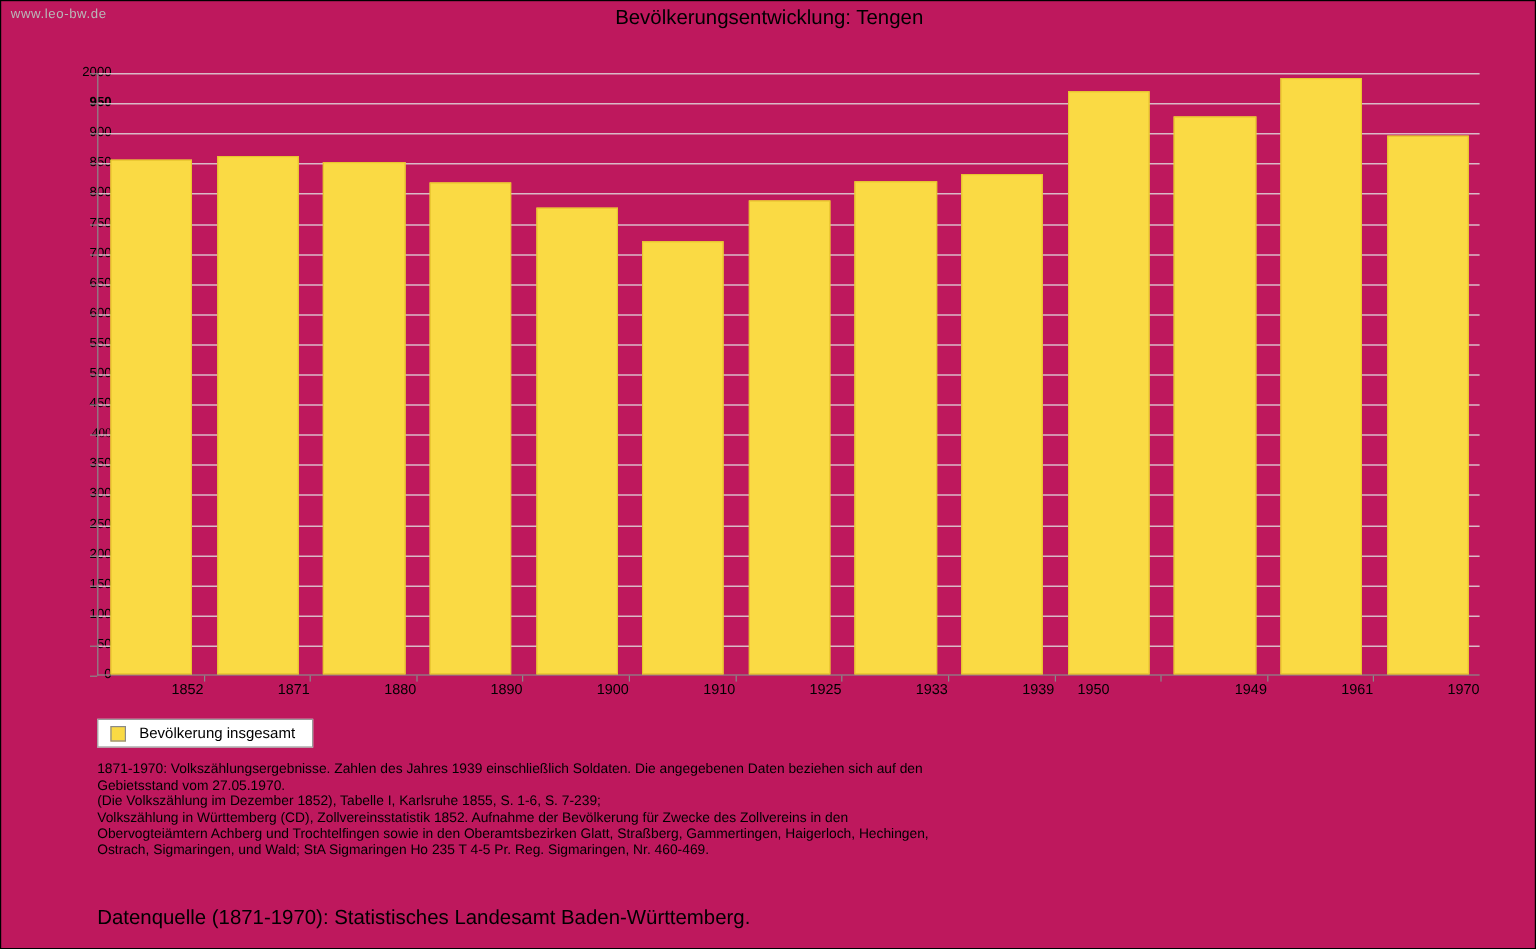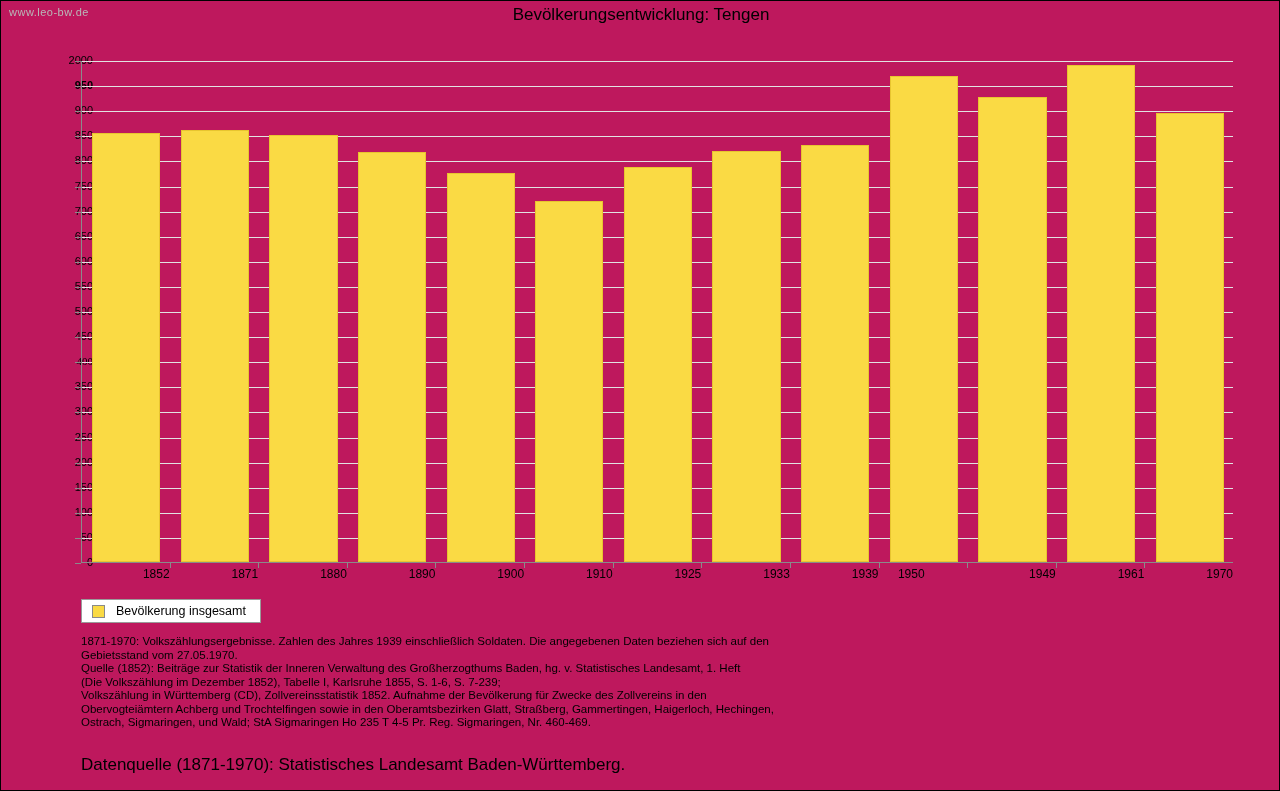--- a/index.html
+++ b/index.html
@@ -269,21 +269,20 @@
     </div>
 
   <div id="legend">
     <div id="legend-swatch" style="background: rgb(250, 218, 68);"></div>
     <div id="legend-label">Bevölkerung insgesamt</div>
   </div>
 
   <div id="notes">
     <p>1871-1970: Volkszählungsergebnisse. Zahlen des Jahres 1939 einschließlich Soldaten. Die angegebenen Daten beziehen sich auf den</p>
     <p>Gebietsstand vom 27.05.1970.</p>
-    <p>Quelle (1852): Beiträge zur Statistik der Inneren Verwaltung des Großherzogthums Baden, hg. v. Statistisches Landesamt, 1. Heft</p>
     <p>(Die Volkszählung im Dezember 1852), Tabelle I, Karlsruhe 1855, S. 1-6, S. 7-239;</p>
     <p>Volkszählung in Württemberg (CD), Zollvereinsstatistik 1852. Aufnahme der Bevölkerung für Zwecke des Zollvereins in den</p>
     <p>Obervogteiämtern Achberg und Trochtelfingen sowie in den Oberamtsbezirken Glatt, Straßberg, Gammertingen, Haigerloch, Hechingen,</p>
     <p>Ostrach, Sigmaringen, und Wald; StA Sigmaringen Ho 235 T 4-5 Pr. Reg. Sigmaringen, Nr. 460-469.</p>
   </div>
 
   <div id="source-note">Datenquelle (1871-1970): Statistisches Landesamt Baden-Württemberg.</div>
 
 </div>
 

